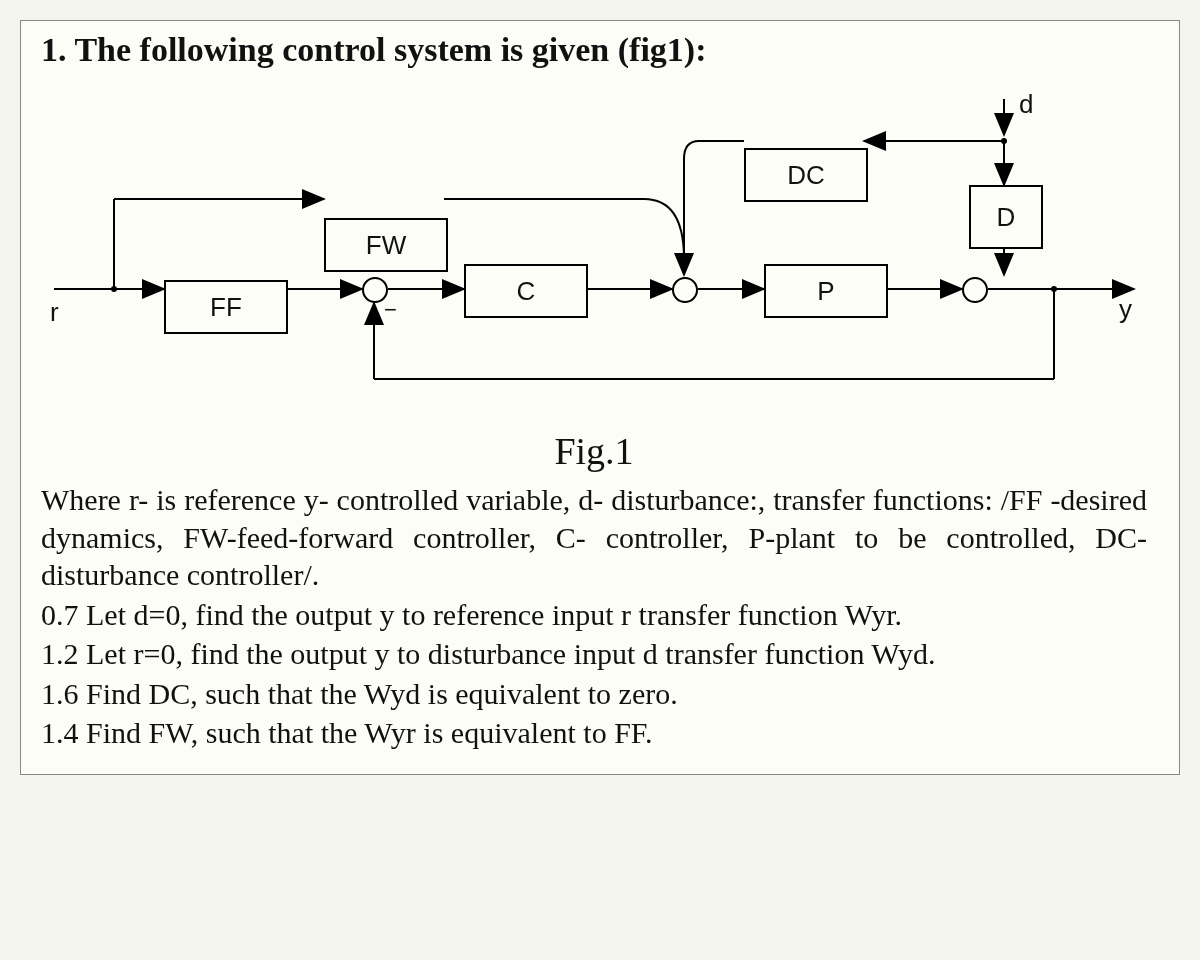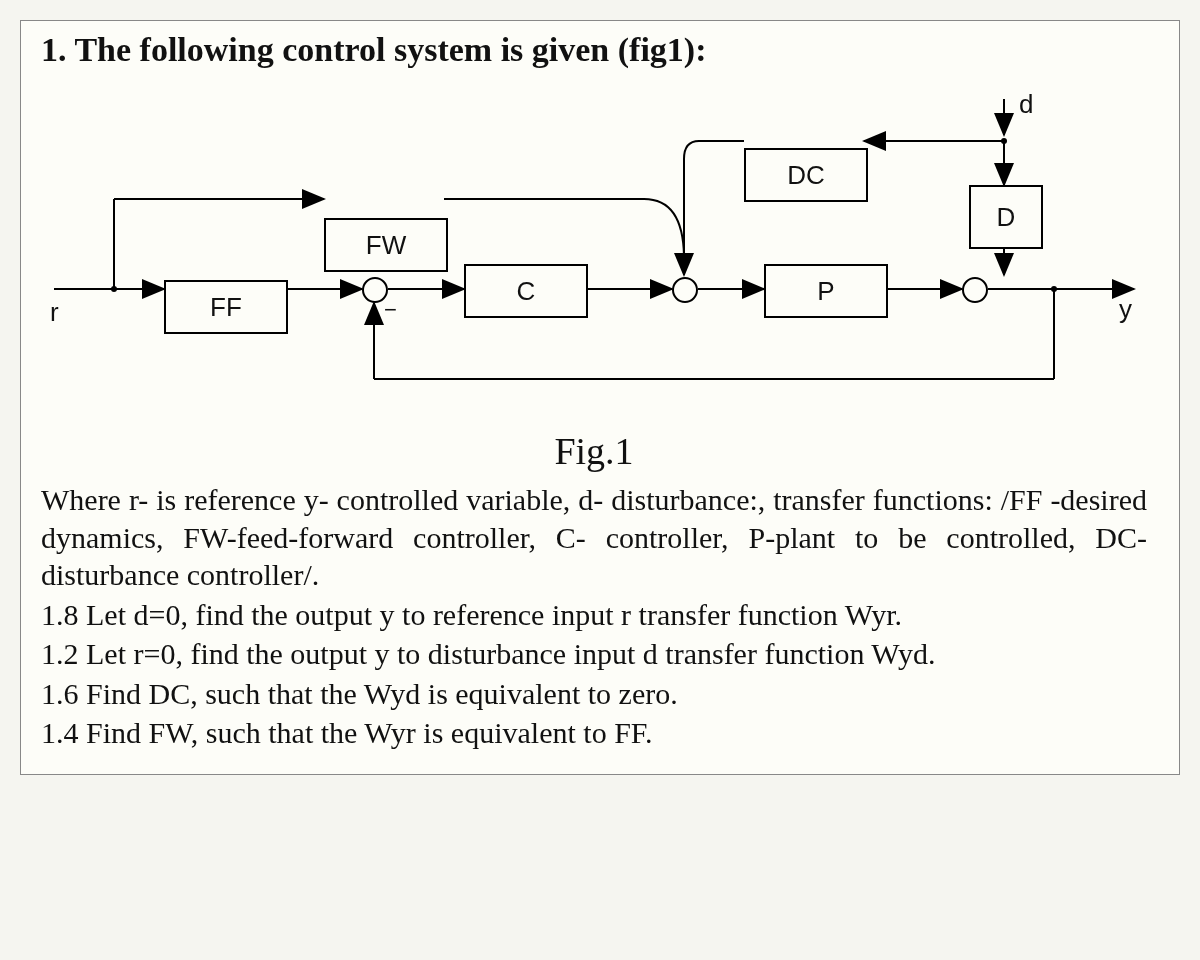--- a/index.html
+++ b/index.html
@@ -140,19 +140,19 @@
     <div class="lbl" style="left:975px; top:0px;">d</div>
     <div class="lbl" style="left:1075px; top:205px;">y</div>
     <div class="lbl" style="left:340px; top:208px; font-size:22px;">−</div>
 
   </div>
 
   <div class="caption">Fig.1</div>
 
   <div class="bodytext">
     <p>Where r- is reference y- controlled variable, d- disturbance:, transfer functions: /FF -desired dynamics, FW-feed-forward controller, C- controller, P-plant to be controlled, DC-disturbance controller/.</p>
-    <p>1.8 Let d=0, find the output y to reference input r transfer function Wyr.</p>
+    <p>0.7 Let d=0, find the output y to reference input r transfer function Wyr.</p>
     <p>1.2 Let r=0, find the output y to disturbance input d transfer function Wyd.</p>
     <p>1.6 Find DC, such that the Wyd is equivalent to zero.</p>
     <p>1.4 Find FW, such that the Wyr is equivalent to FF.</p>
   </div>
 
 </div>
 
 </body></html>

